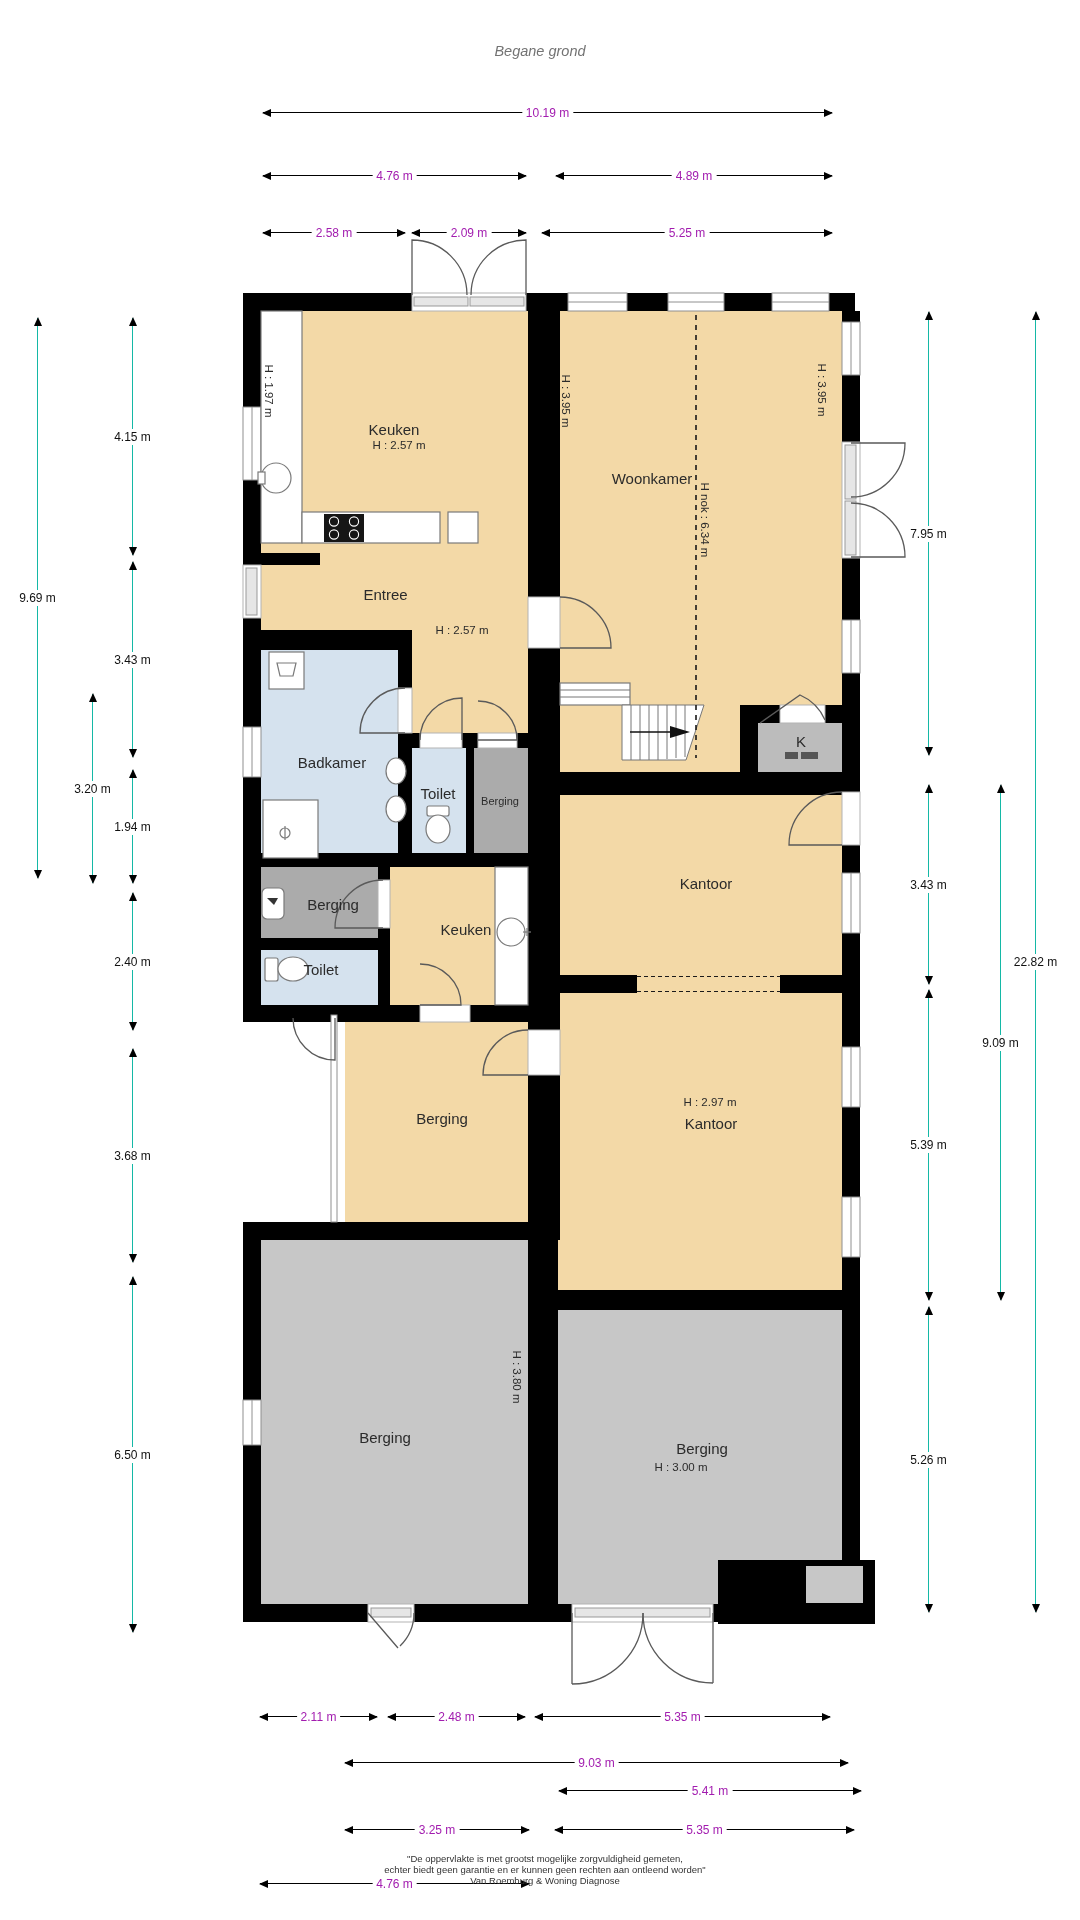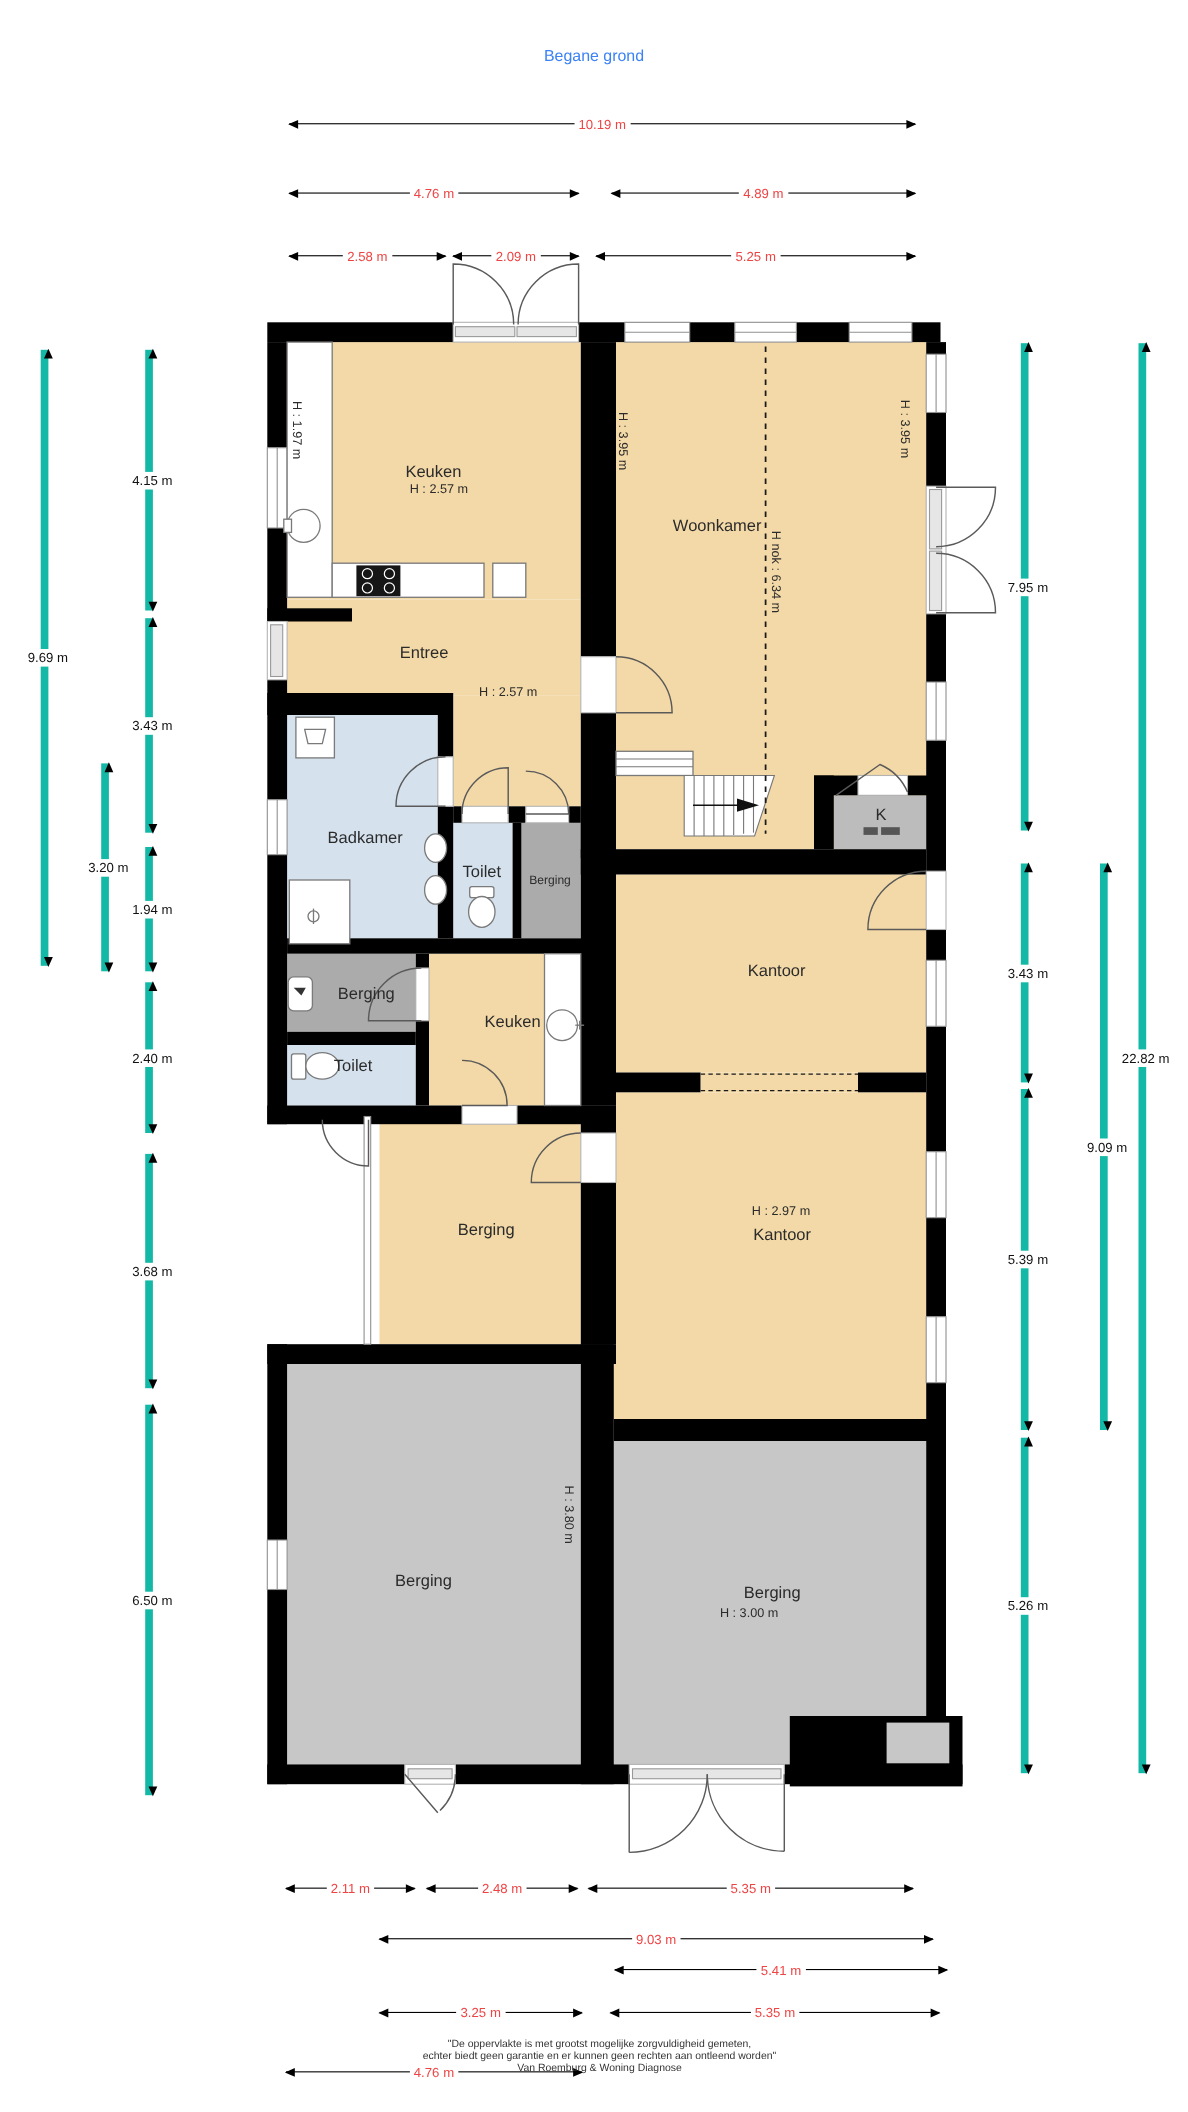--- a/index.html
+++ b/index.html
@@ -22,32 +22,32 @@
   .tread{stroke:#777;stroke-width:1;}
   .dashed{stroke:#1a1a1a;stroke-width:1.6;stroke-dasharray:5,5;fill:none;}
   .dashthin{stroke:#1a1a1a;stroke-width:1.2;stroke-dasharray:4,3;fill:none;}
 
   .lbl{position:absolute;white-space:nowrap;transform:translate(-50%,-50%);
        font-size:15px;color:#2b2b2b;}
   .lbl.small{font-size:11px;}
   .lbl.vert{transform:translate(-50%,-50%) rotate(90deg);font-size:11.5px;}
   .lbl.sub{font-size:11.5px;}
   #title{position:absolute;left:0;right:0;top:43px;text-align:center;
-         font-size:14.5px;color:#3b82f6;}
+         font-size:14.5px;color:#737373;font-style:italic;}
   #footer{position:absolute;left:205px;width:680px;top:1853px;text-align:center;
           font-size:9.5px;line-height:11px;color:#333;}
 
   .dim-h{position:absolute;height:0;border-top:1px solid #000;}
   .dim-h::before{content:"";position:absolute;left:-1px;top:-4.5px;width:0;height:0;
     border-top:4px solid transparent;border-bottom:4px solid transparent;border-right:9px solid #000;}
   .dim-h::after{content:"";position:absolute;right:-1px;top:-4.5px;width:0;height:0;
     border-top:4px solid transparent;border-bottom:4px solid transparent;border-left:9px solid #000;}
   .dim-h .t{position:absolute;left:50%;top:-0.5px;transform:translate(-50%,-50%);
-    background:#fff;padding:0 4px;font-size:12px;color:#ef4444;white-space:nowrap;}
-  .dim-v{position:absolute;width:0;border-left:7px solid #14b8a6;}
+    background:#fff;padding:0 4px;font-size:12px;color:#a21caf;white-space:nowrap;}
+  .dim-v{position:absolute;width:0;border-left:1px solid #14b8a6;}
   .dim-v::before{content:"";position:absolute;top:-1px;left:-4.5px;width:0;height:0;
     border-left:4px solid transparent;border-right:4px solid transparent;border-bottom:9px solid #000;}
   .dim-v::after{content:"";position:absolute;bottom:-1px;left:-4.5px;width:0;height:0;
     border-left:4px solid transparent;border-right:4px solid transparent;border-top:9px solid #000;}
   .dim-v .t{position:absolute;top:50%;left:-0.5px;transform:translate(-50%,-50%);
     background:#fff;padding:1px 3px;font-size:12px;color:#111;white-space:nowrap;}
 </style>
 </head>
 <body>
 

